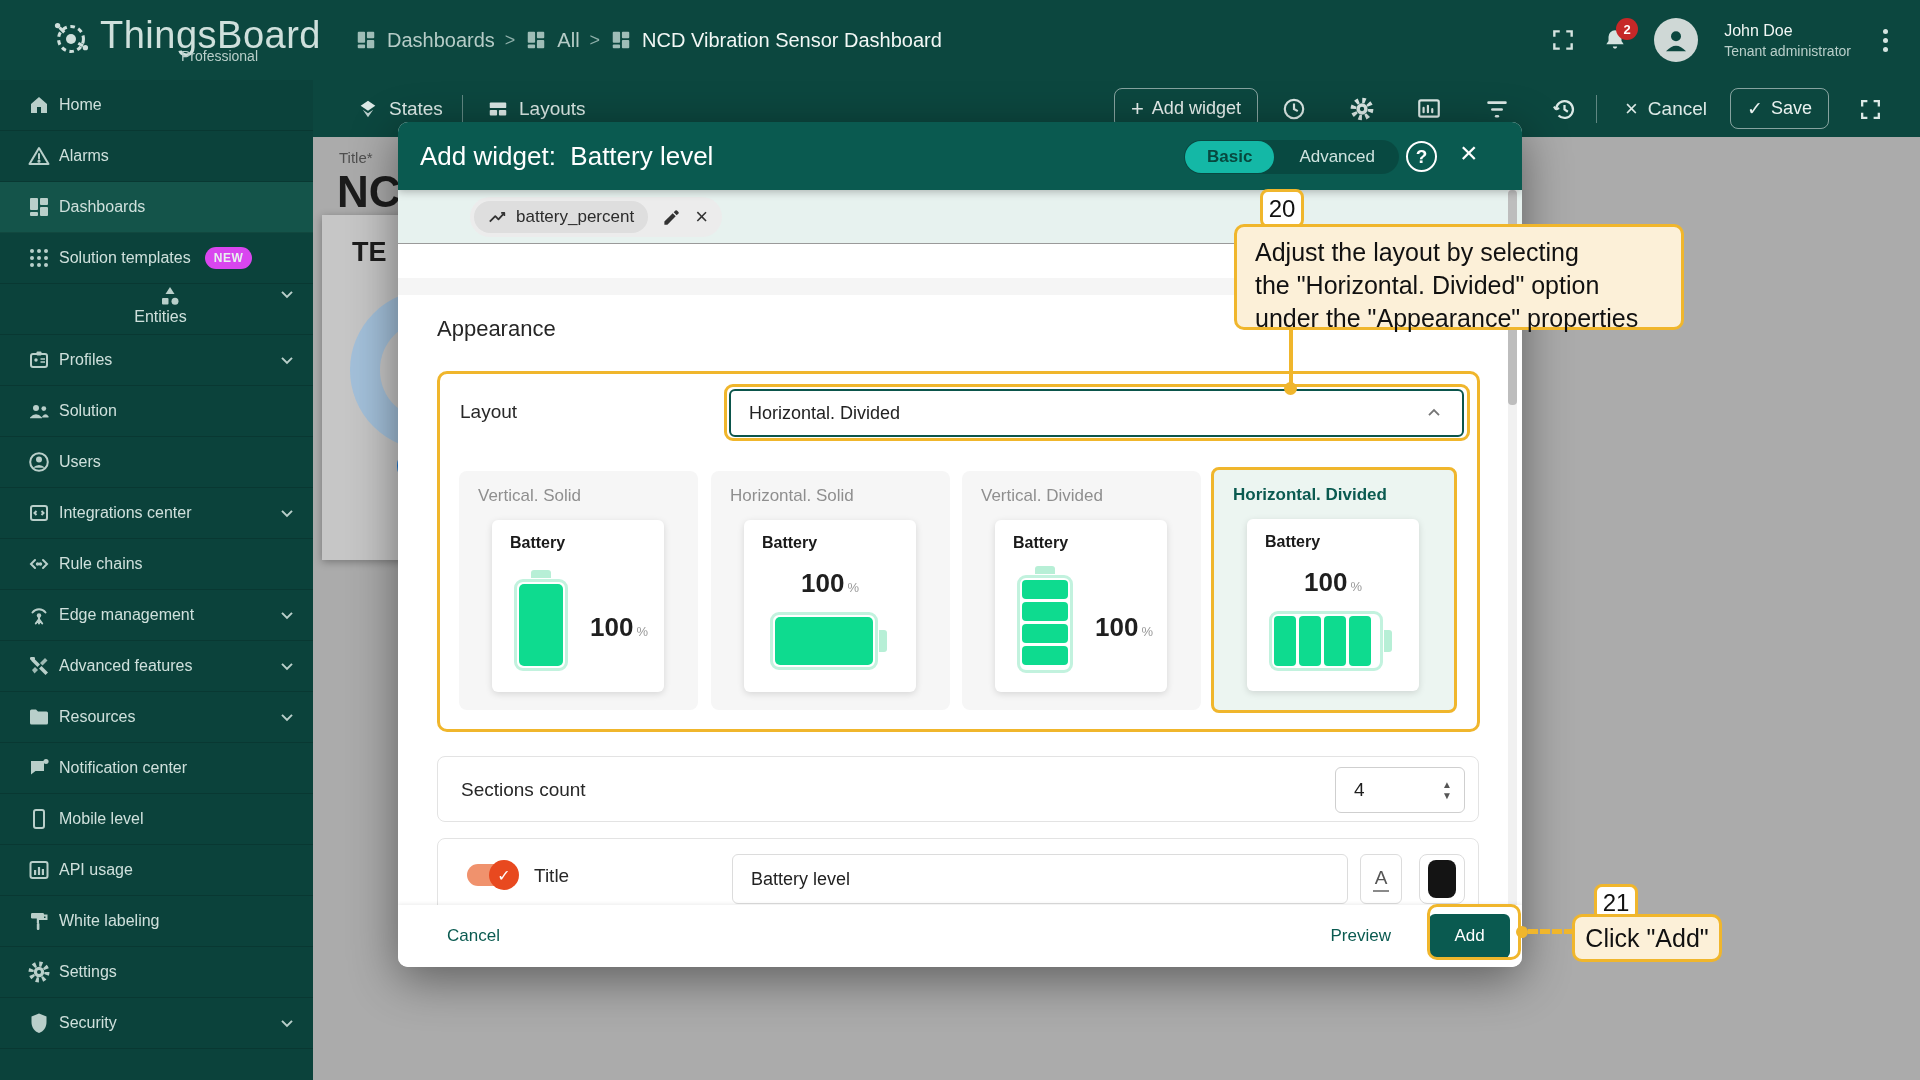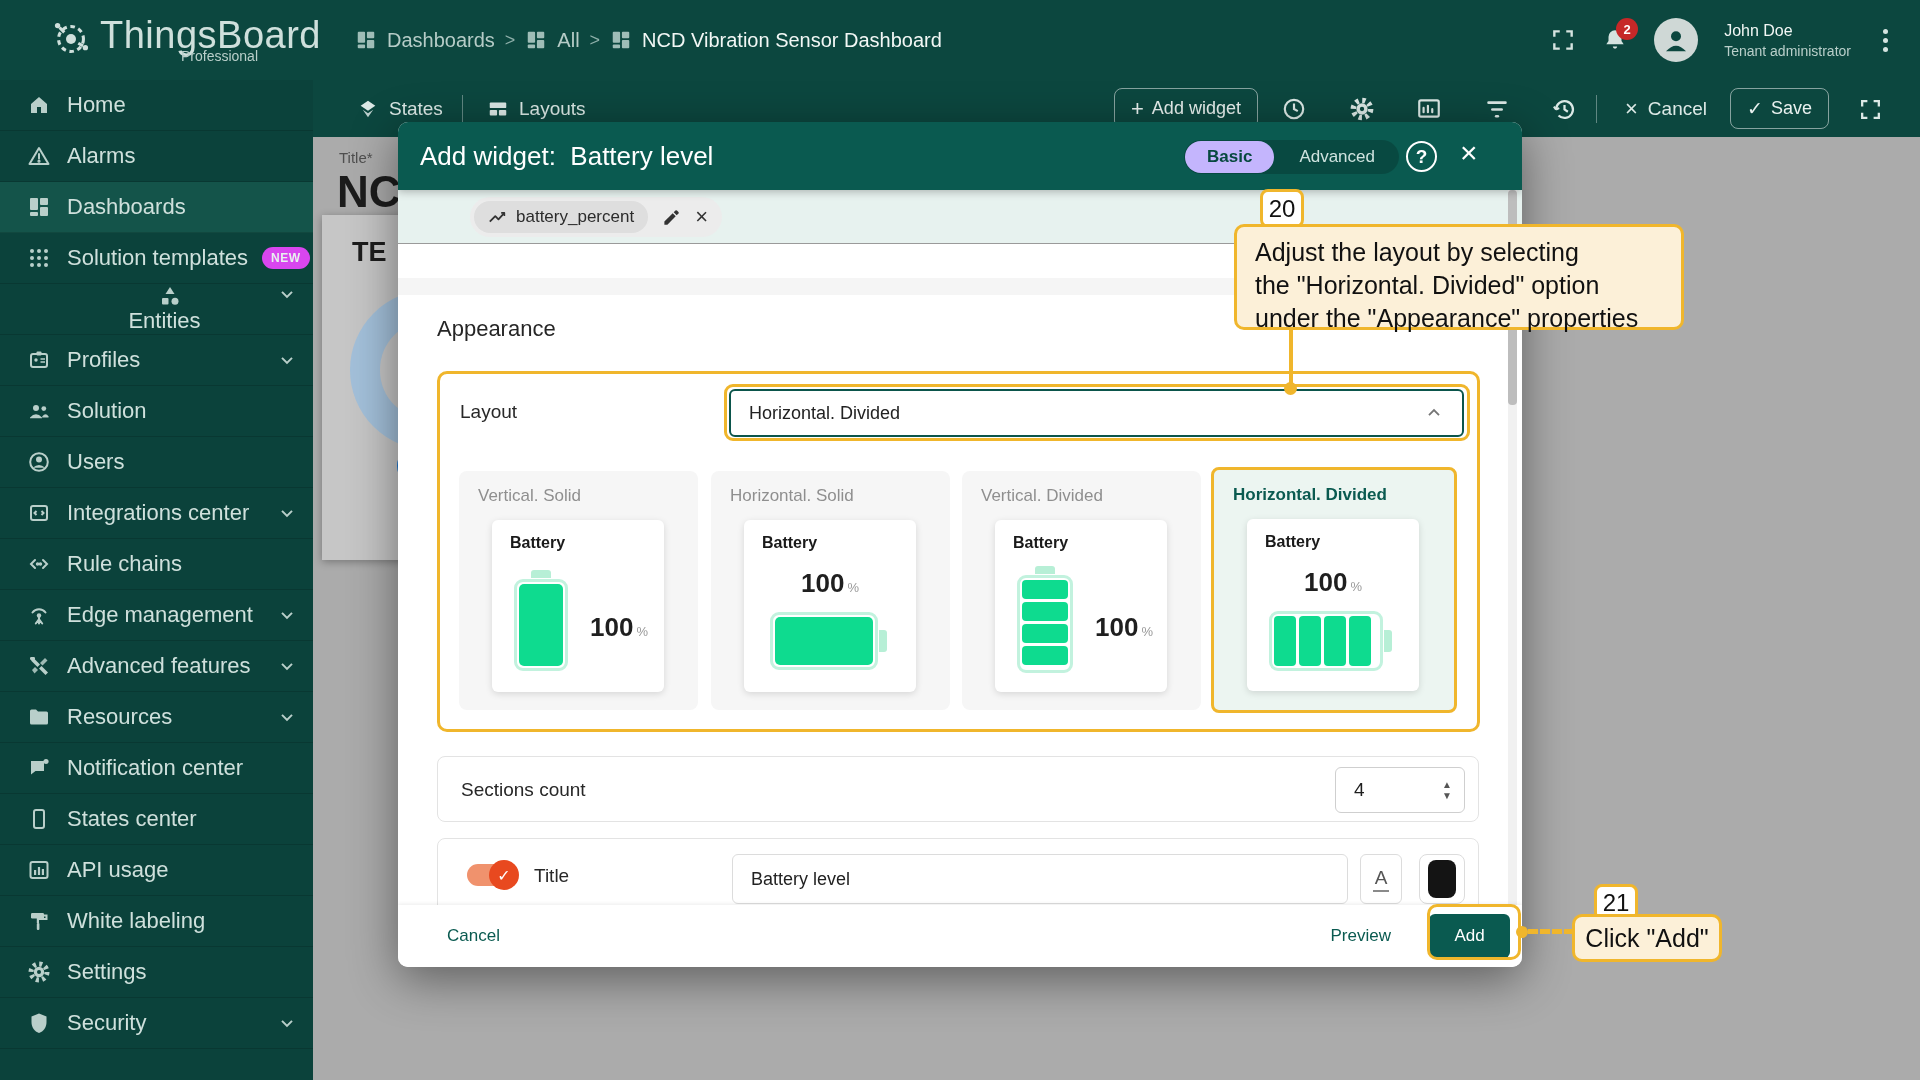--- a/index.html
+++ b/index.html
@@ -33,21 +33,21 @@
   .tb-btn { border:1px solid rgba(255,255,255,.5); border-radius:8px; height:41px; display:flex; align-items:center;
     gap:8px; padding:0 16px; color:#e9f1ef; font-size:18px; }
   .tb-ic { color:#dce9e6; }
 
   
   .sidebar { left:0; top:80px; width:313px; height:1000px; background:#0b423b; z-index:5; }
   .side-item { position:absolute; left:0; width:313px; height:51px; display:flex; align-items:center;
     border-bottom:1px solid rgba(0,0,0,.14); color:#cfe0dc; }
   .side-item.active { background:#14544a; }
   .side-ic { width:24px; margin-left:27px; color:#b9cfca; }
-  .side-label { margin-left:16px; font-size:22px; }
+  .side-label { margin-left:8px; font-size:16px; }
   .side-chev { position:absolute; right:16px; color:#b9cfca; }
   .new-badge { margin-left:14px; background:#d946ef; color:#e8f1ef; font-size:12px; letter-spacing:.6px;
     padding:4px 9px; border-radius:11px; font-weight:bold; }
 
   
   .bg-clip { left:313px; top:137px; width:105px; height:943px; overflow:hidden; z-index:1; }
   .bg-title-label { position:absolute; left:26px; top:12px; font-size:15px; color:#4f4f4f; }
   .bg-title-value { position:absolute; left:24px; top:30px; font-size:44px; font-weight:bold; color:#1c1c1c; }
   .bg-widget { position:absolute; left:9px; top:78px; width:120px; height:345px; background:#c6c6c6;
     box-shadow:0 2px 8px rgba(0,0,0,.3); }
@@ -57,21 +57,21 @@
   .bg-dot { position:absolute; left:75px; top:228px; width:46px; height:46px; border-radius:50%; background:#1976d2; }
 
   
   .modal { left:398px; top:122px; width:1124px; height:845px; background:#fff; border-radius:10px;
     box-shadow:0 12px 48px rgba(0,0,0,.45); z-index:10; overflow:hidden; }
   .m-hdr { left:0; top:0; width:1124px; height:68px; background:#0a5a50; display:flex; align-items:center;
     box-shadow:0 2px 8px rgba(0,0,0,.25); z-index:3; }
   .m-title { margin-left:22px; color:#fff; font-size:26px; }
   .seg { position:absolute; left:786px; top:18px; height:34px; background:rgba(0,0,0,.18); border-radius:18px;
     display:flex; align-items:center; }
-  .seg-on { background:#c4b5fd; color:#07483f; font-weight:bold; font-size:17px; border-radius:17px;
+  .seg-on { background:#14b8a6; color:#07483f; font-weight:bold; font-size:17px; border-radius:17px;
     height:32px; padding:0 22px; display:flex; align-items:center; margin:1px; }
   .seg-off { color:#cfe3df; font-size:17px; padding:0 24px; }
   .help-c { position:absolute; left:1008px; top:19px; width:31px; height:31px; border-radius:50%;
     border:2.5px solid #fff; color:#fff; font-size:19px; font-weight:bold; display:flex; align-items:center; justify-content:center; }
   .m-close { position:absolute; left:1062px; top:14px; color:#fff; font-size:30px; }
 
   .ds-row { left:0; top:68px; width:1124px; height:54px; background:#e7f2ef; border-bottom:1px solid #9a9a9a; }
   .chip-group { position:absolute; left:72px; top:7px; height:40px; background:#ececec; border-radius:20px;
     display:flex; align-items:center; padding:0 14px 0 4px; gap:14px; }
   .chip { height:32px; background:#dedede; border-radius:16px; display:flex; align-items:center; gap:8px;
@@ -482,21 +482,21 @@
       </span>
     <span class="side-label">Notification center</span>
   </div>
 
   <div class="side-item" style="top:714px;">
     <span class="side-ic">
         <svg width="24" height="24" viewBox="0 0 24 24" fill="none" stroke="currentColor" stroke-width="2">
           <rect x="7" y="3" width="10" height="18" rx="2"></rect>
         </svg>
       </span>
-    <span class="side-label">States center</span>
+    <span class="side-label">Mobile level</span>
   </div>
 
   <div class="side-item" style="top:765px;">
     <span class="side-ic">
         <svg width="24" height="24" viewBox="0 0 24 24" fill="none" stroke="currentColor" stroke-width="2">
           <rect x="3.5" y="4" width="17" height="16" rx="2"></rect>
           <rect x="7" y="12" width="2.2" height="5" fill="currentColor" stroke="none"></rect>
           <rect x="10.9" y="9" width="2.2" height="8" fill="currentColor" stroke="none"></rect>
           <rect x="14.8" y="11" width="2.2" height="6" fill="currentColor" stroke="none"></rect>
         </svg>

